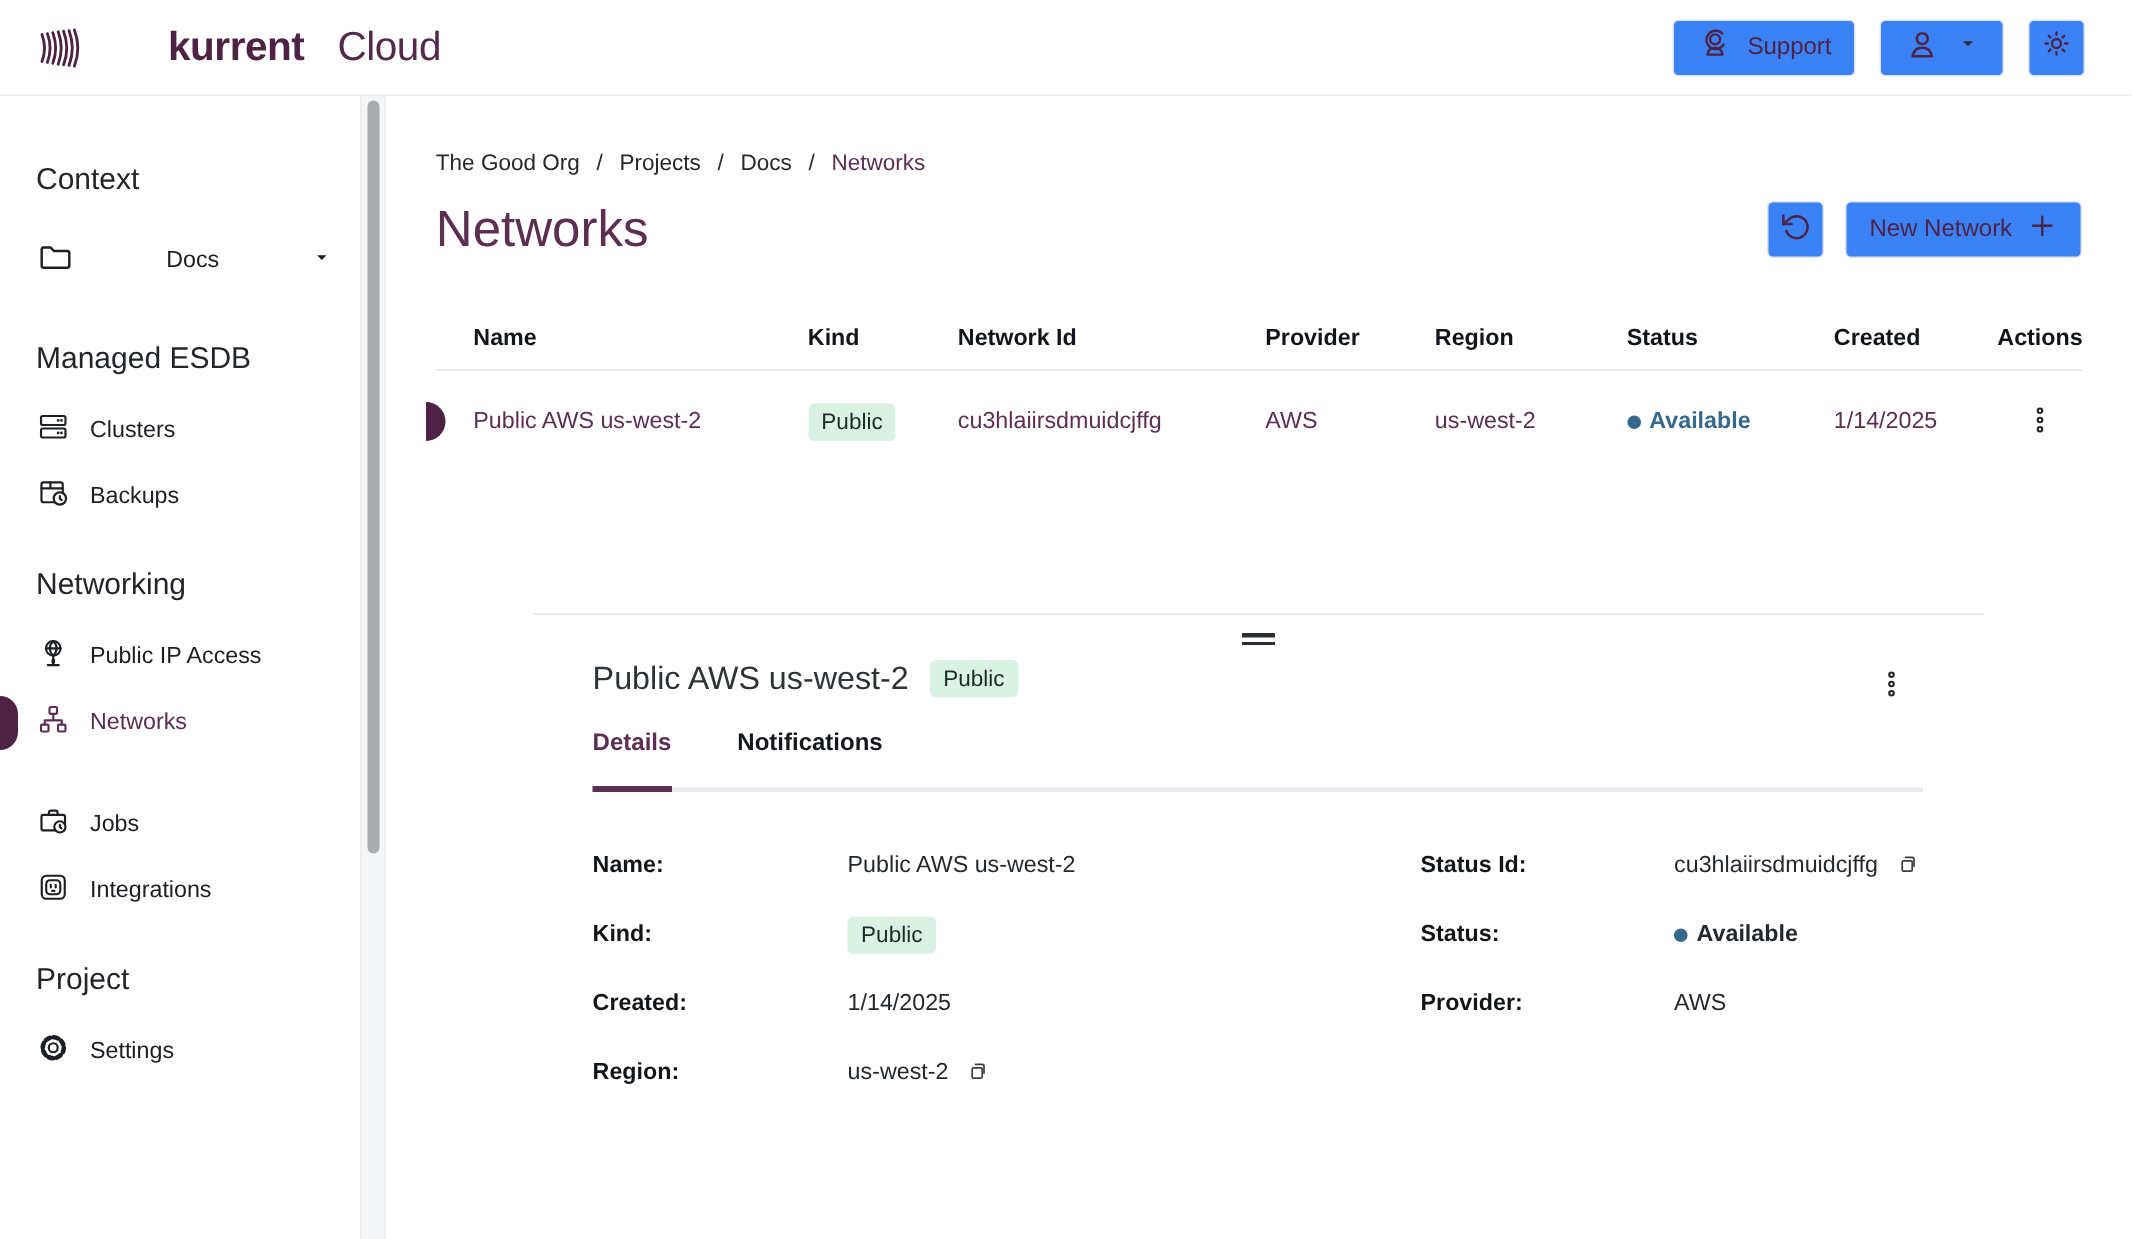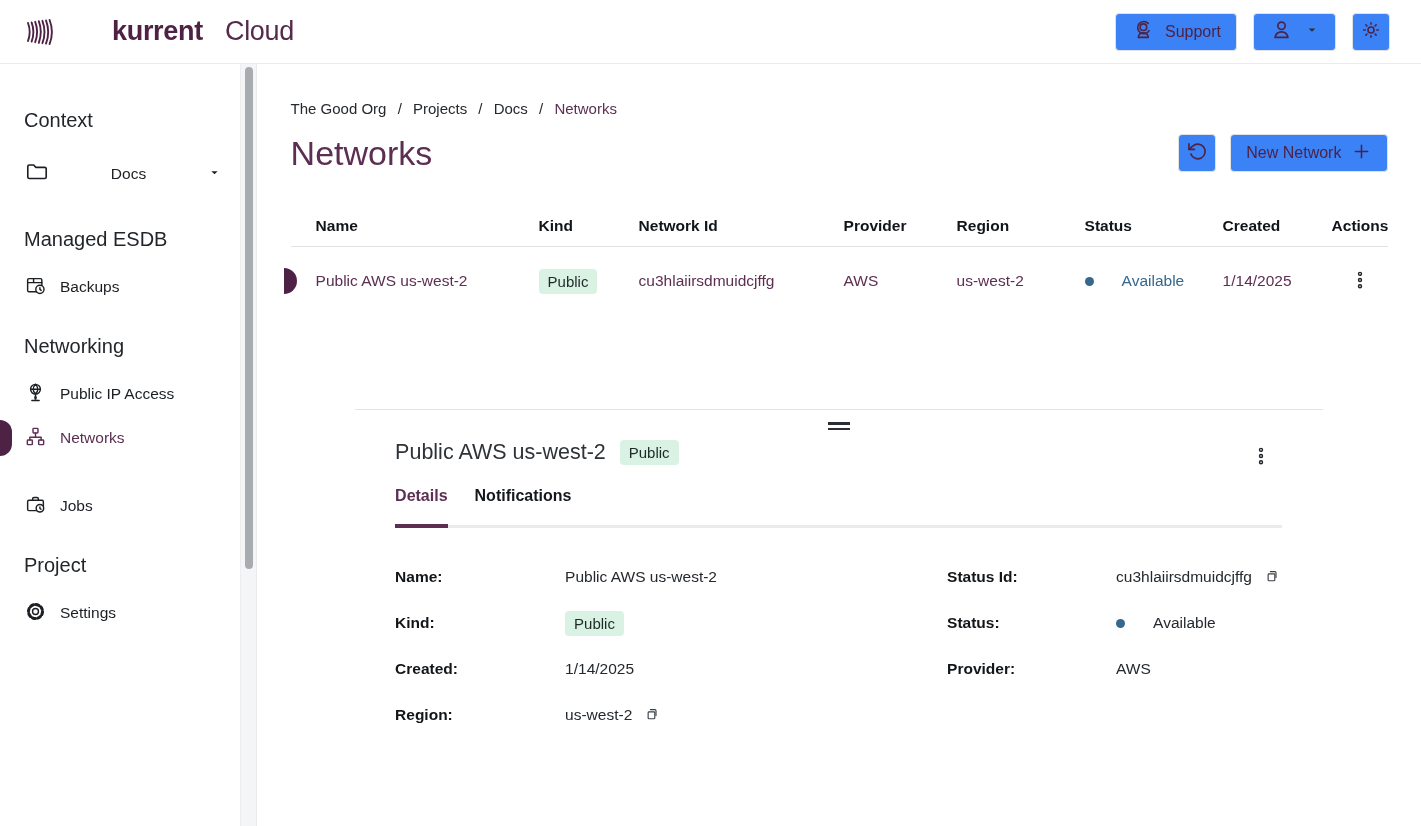--- a/index.html
+++ b/index.html
@@ -69,38 +69,38 @@
   .thead .c0 { padding-left:25px; }
   .tdata { height:68px; font-size:15.5px; color:var(--link,#5c2e52);
            position:relative; cursor:pointer; }
   .tdata .c0 { padding-left:25px; }
   .row-marker { position:absolute; left:-7px; top:50%; transform:translateY(-50%);
                 width:13px; height:26px; background:var(--brand,#4e2245);
                 border-radius:0 13px 13px 0; }
   .badge { display:inline-block; background:var(--badge-bg,#d9f2e4);
            color:var(--badge-text,#1d2a26); font-size:15px; padding:4px 9px;
            border-radius:4px; }
-  .status { display:flex; align-items:center; gap:28px;
-            color:var(--status,#35688c); font-weight:400; }
+  .status { display:flex; align-items:center; gap:6px;
+            color:var(--status,#35688c); font-weight:700; }
   .status .dot { width:9px; height:9px; border-radius:50%;
                  background:var(--status,#35688c); }
   .kebab-btn { background:none; border:none; cursor:pointer; padding:4px;
                color:#202427; display:flex; align-items:center; }
   .c-actions { display:flex; justify-content:center; }
 
   
   .detail-pane { flex:1; border-top:1px solid #e2e5e8; position:relative; }
   .drag-handle { position:absolute; top:12px; left:50%; transform:translateX(-50%);
                  width:22px; cursor:row-resize; }
   .drag-handle i { display:block; height:2.5px; background:#2b2f33; margin-bottom:3px; }
   .detail-header { padding:30px 41px 0 40px; display:flex; align-items:center; }
   .detail-title { font-size:21.5px; font-weight:400; color:#2e3338; }
   .detail-header .badge { margin-left:14px; }
   .detail-kebab { position:absolute; right:48px; top:32px; }
-  .tabs { margin:22px 41px 0 40px; display:flex; gap:27px;
+  .tabs { margin:22px 41px 0 40px; display:flex; gap:44px;
           border-bottom:3px solid #e9ebee; }
   .tab { position:relative; padding-bottom:20px; font-size:16px; font-weight:700;
          color:#14181c; cursor:pointer; }
   .tab.active { color:var(--accent,#5c2e52); }
   .tab.active::after { content:""; position:absolute; left:0; right:0; bottom:-3px;
                        height:4px; background:var(--accent,#5c2e52); }
   .fields { margin:26px 41px 0 40px; display:grid; grid-template-columns:552px 1fr; }
   .fcol { display:flex; flex-direction:column; }
   .frow { display:grid; grid-template-columns:170px 1fr; align-items:center;
           height:46px; font-size:15.5px; }
@@ -185,20 +185,30 @@
             </svg>
           </span>
         </div>
       </div>
 
       <div class="side-section">
         <h3>Managed ESDB</h3>
         <div class="side-item">
           <span>
             <svg width="23" height="23" viewBox="0 0 24 24" stroke-width="1.5">
+              <rect x="3.5" y="4.5" width="17" height="6.3" rx="1.2"></rect>
+              <rect x="3.5" y="13.2" width="17" height="6.3" rx="1.2"></rect>
+              <path d="M15.4 7.6h.01M17.7 7.6h.01M15.4 16.3h.01M17.7 16.3h.01" stroke-width="1.9"></path>
+            </svg>
+          </span>
+          <span>Clusters</span>
+        </div>
+        <div class="side-item">
+          <span>
+            <svg width="23" height="23" viewBox="0 0 24 24" stroke-width="1.5">
               <rect x="3.8" y="4.8" width="14.8" height="13.8" rx="1.4"></rect>
               <path d="M3.8 9h14.8M10 4.8V9"></path>
               <circle cx="16.6" cy="16" r="4.3" fill="#fff"></circle>
               <path d="M16.6 14.4v1.7l1.3 1"></path>
             </svg>
           </span>
           <span>Backups</span>
         </div>
       </div>
 
@@ -232,20 +242,30 @@
         <div class="side-item">
           <span>
             <svg width="23" height="23" viewBox="0 0 24 24" stroke-width="1.5">
               <rect x="3.8" y="7.6" width="16.4" height="10.8" rx="1.4"></rect>
               <path d="M9 7.6V6.1c0-.8.7-1.5 1.5-1.5h3c.8 0 1.5.7 1.5 1.5v1.5"></path>
               <circle cx="16.6" cy="15.9" r="3.9" fill="#fff"></circle>
               <path d="M16.6 14.5v1.5l1.1.9"></path>
             </svg>
           </span>
           <span>Jobs</span>
+        </div>
+        <div class="side-item">
+          <span>
+            <svg width="23" height="23" viewBox="0 0 24 24" stroke-width="1.5">
+              <rect x="4" y="4" width="16" height="16" rx="3.2"></rect>
+              <rect x="7.1" y="7.1" width="9.8" height="9.8" rx="2.8"></rect>
+              <path d="M10.3 10.4v1.7M13.7 10.4v1.7M11.2 14.5h1.6"></path>
+            </svg>
+          </span>
+          <span>Integrations</span>
         </div>
       </div>
 
       <div class="side-section">
         <h3>Project</h3>
         <div class="side-item">
           <span>
             <svg width="23" height="23" viewBox="0 0 24 24" stroke-width="1.5">
               <circle cx="12" cy="12" r="3.1"></circle>
               <circle cx="12" cy="12" r="7.3" stroke-width="3.2" stroke-dasharray="3.2 2.55"></circle>

